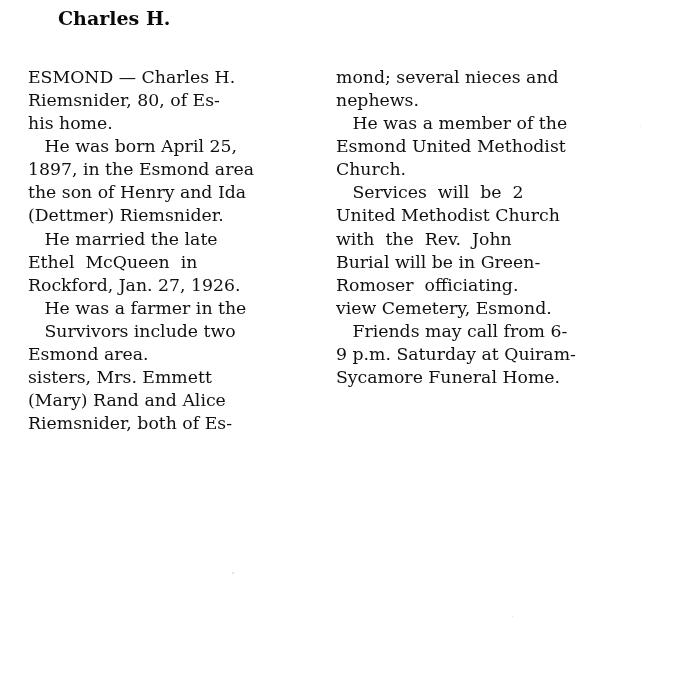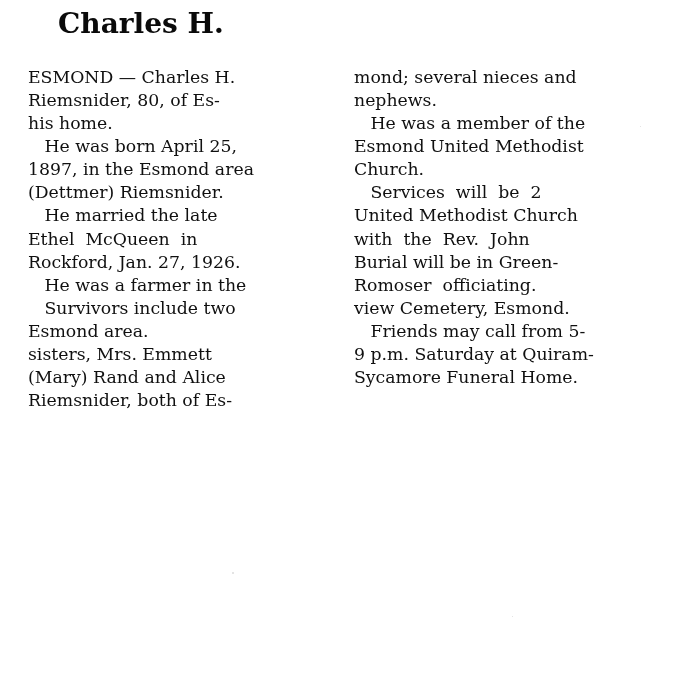--- a/index.html
+++ b/index.html
@@ -24,37 +24,37 @@
     box-sizing: border-box;
   }
 
   .headline {
     position: absolute;
     left: 58px;
     top: 8px;
     width: 240px;
     font-family: "DejaVu Serif", serif;
     font-weight: bold;
-    font-size: 28px;
+    font-size: 19px;
     line-height: 1.12;
     letter-spacing: 0px;
     color: #0a0a0a;
   }
   .headline .ln {
     display: block;
     white-space: pre;
   }
 
   .columns {
     position: absolute;
     left: 28px;
     top: 66px;
     width: 640px;
     display: flex;
-    gap: 26px;
+    gap: 8px;
   }
 
   .col {
     width: 300px;
     font-family: "DejaVu Serif", serif;
     font-size: 17.3px;
     line-height: 1.335;
     color: #101010;
   }
 
@@ -87,20 +87,21 @@
   </div>
 
   <div class="columns">
 
     <div class="col">
       <span class="line">ESMOND — Charles H.</span>
       <span class="line">Riemsnider, 80, of Es-</span>
       <span class="line">his home.</span>
       <span class="line indent">   He was born April 25,</span>
       <span class="line">1897, in the Esmond area</span>
+      <span class="line">the son of Henry and Ida</span>
       <span class="line">(Dettmer) Riemsnider.</span>
       <span class="line indent">   He married the late</span>
       <span class="line">Ethel  McQueen  in</span>
       <span class="line">Rockford, Jan. 27, 1926.</span>
       <span class="line indent">   He was a farmer in the</span>
       <span class="line indent">   Survivors include two</span>
       <span class="line">Esmond area.</span>
       <span class="line">sisters, Mrs. Emmett</span>
       <span class="line">(Mary) Rand and Alice</span>
       <span class="line">Riemsnider, both of Es-</span>
@@ -111,21 +112,21 @@
       <span class="line">nephews.</span>
       <span class="line indent">   He was a member of the</span>
       <span class="line">Esmond United Methodist</span>
       <span class="line">Church.</span>
       <span class="line indent">   Services  will  be  2</span>
       <span class="line">United Methodist Church</span>
       <span class="line">with  the  Rev.  John</span>
       <span class="line">Burial will be in Green-</span>
       <span class="line">Romoser  officiating.</span>
       <span class="line">view Cemetery, Esmond.</span>
-      <span class="line indent">   Friends may call from 5-</span>
+      <span class="line indent">   Friends may call from 6-</span>
       <span class="line">9 p.m. Saturday at Quiram-</span>
       <span class="line">Sycamore Funeral Home.</span>
     </div>
 
   </div>
 
   <div class="speck" style="left:232px; top:572px;"></div>
   <div class="speck" style="left:512px; top:616px; width:1px; height:1px;"></div>
   <div class="speck" style="left:640px; top:126px; width:1px; height:1px;"></div>
 

